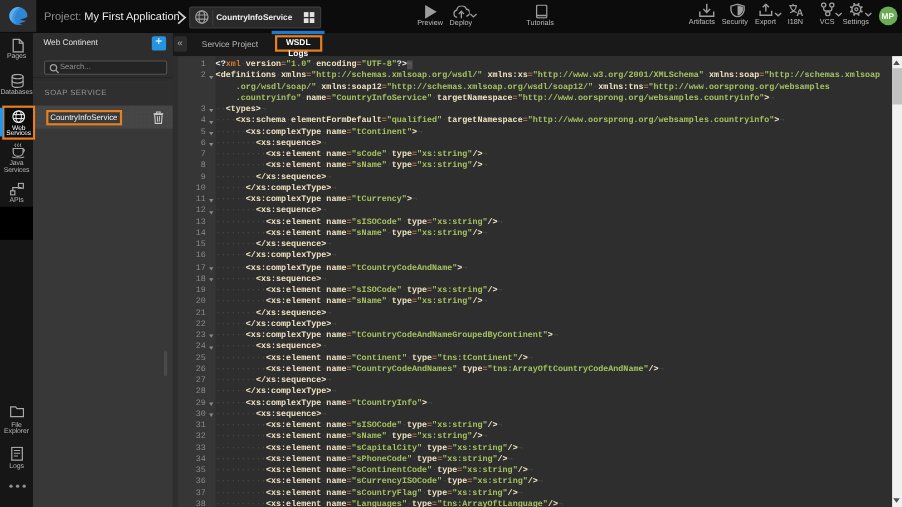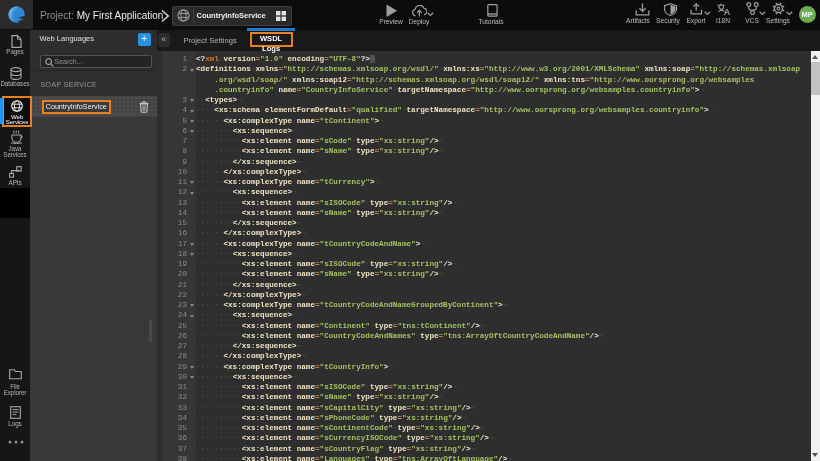--- a/index.html
+++ b/index.html
@@ -178,21 +178,21 @@
 </svg>
 <div class="sblab" style="left:0;top:419.5px">Logs</div>
 <svg style="position:absolute;left:8px;top:439.5px" width="16" height="4" viewBox="0 0 16 4">
 <circle cx="2" cy="2" r="1.5" fill="#909090"></circle>
     <circle cx="8" cy="2" r="1.5" fill="#909090"></circle>
     <circle cx="14" cy="2" r="1.5" fill="#909090"></circle>
 </svg>
 
 <div class="abs" style="left:30px;top:30px;width:127px;height:44px;background:#2d2d2d"></div>
 <div class="abs" style="left:30px;top:74px;width:127px;height:22px;background:#2f2f2f"></div>
-<div class="abs" style="left:39.5px;top:33.5px;font-size:7.5px;color:#e2e2e2">Web Languages</div>
+<div class="abs" style="left:39.5px;top:33.5px;font-size:7.5px;color:#e2e2e2">Web Continent</div>
 <div class="abs" style="left:138px;top:33px;width:12.5px;height:12.5px;background:#2493e2;border-radius:2px;color:#fff;font-size:11px;line-height:11.5px;text-align:center">+</div>
 <div class="abs" style="left:40px;top:54.8px;width:112px;height:13.4px;background:#242424;border:1px solid #525252;border-radius:2px"></div>
 <svg style="position:absolute;left:44.5px;top:58px" width="9" height="9" viewBox="0 0 9 9">
 <circle cx="3.6" cy="3.6" r="2.9" fill="none" stroke="#a0a0a0" stroke-width="1.2"></circle>
 <line x1="5.8" y1="5.8" x2="8.3" y2="8.3" stroke="#a0a0a0" stroke-width="1.2"></line>
 </svg>
 <div class="abs" style="left:54.5px;top:58px;font-size:7px;color:#8f8f8f">Search...</div>
 <div class="abs" style="left:30px;top:70px;width:127px;height:1px;background:#242424"></div>
 <div class="abs" style="left:40.5px;top:81.3px;font-size:7px;color:#979797;letter-spacing:0.4px">SOAP SERVICE</div>
 <div class="abs" style="left:30px;top:96px;width:127px;height:21px;background:#454545;background-image:radial-gradient(#505050 0.7px,transparent 0.8px);background-size:4px 4px"></div>
@@ -200,21 +200,21 @@
 <svg style="position:absolute;left:139px;top:100.5px" width="10" height="12" viewBox="0 0 10 12">
 <path d="M1.6 3 H8.4 L7.8 11.2 H2.2 Z" fill="none" stroke="#cccccc" stroke-width="1"></path>
 <line x1="0.6" y1="2.6" x2="9.4" y2="2.6" stroke="#cccccc" stroke-width="1.1"></line>
 <path d="M3.4 2.2 V0.8 H6.6 V2.2" fill="none" stroke="#cccccc" stroke-width="1"></path>
 <line x1="4" y1="4.6" x2="4.2" y2="9.6" stroke="#cccccc" stroke-width="0.9"></line>
 <line x1="6" y1="4.6" x2="5.8" y2="9.6" stroke="#cccccc" stroke-width="0.9"></line>
 </svg>
 <div class="abs" style="left:149px;top:319px;width:3px;height:23px;background:#4a4a4a;border-radius:2px"></div>
 
 <div class="abs" style="left:157.5px;top:32.5px;width:12.5px;height:14px;background:#2c2c2c;border-radius:2px;color:#b5b5b5;font-size:9px;line-height:13.5px;text-align:center">«</div>
-<div class="abs" style="left:183.5px;top:35.5px;font-size:7.6px;color:#b5b5b5">Project Settings</div>
+<div class="abs" style="left:183.5px;top:35.5px;font-size:7.6px;color:#b5b5b5">Service Project</div>
 <div class="abs" style="left:249.5px;top:32.2px;width:43.2px;height:14.6px;border:2.5px solid #e8801f;color:#fff;font-size:7.6px;font-weight:bold;text-align:center;line-height:9.8px">WSDL Logs</div>
 
 <pre id="gutnum"><div>1</div><div>2</div><div>&nbsp;</div><div>&nbsp;</div><div>3</div><div>4</div><div>5</div><div>6</div><div>7</div><div>8</div><div>9</div><div>10</div><div>11</div><div>12</div><div>13</div><div>14</div><div>15</div><div>16</div><div>17</div><div>18</div><div>19</div><div>20</div><div>21</div><div>22</div><div>23</div><div>24</div><div>25</div><div>26</div><div>27</div><div>28</div><div>29</div><div>30</div><div>31</div><div>32</div><div>33</div><div>34</div><div>35</div><div>36</div><div>37</div><div>38</div></pre>
 <i class="fold" style="left:189.5px;top:68.5px"></i>
 <i class="fold" style="left:189.5px;top:99.2px"></i>
 <i class="fold" style="left:189.5px;top:109.5px"></i>
 <i class="fold" style="left:189.5px;top:119.7px"></i>
 <i class="fold" style="left:189.5px;top:130.0px"></i>
 <i class="fold" style="left:189.5px;top:181.3px"></i>
 <i class="fold" style="left:189.5px;top:191.5px"></i>

